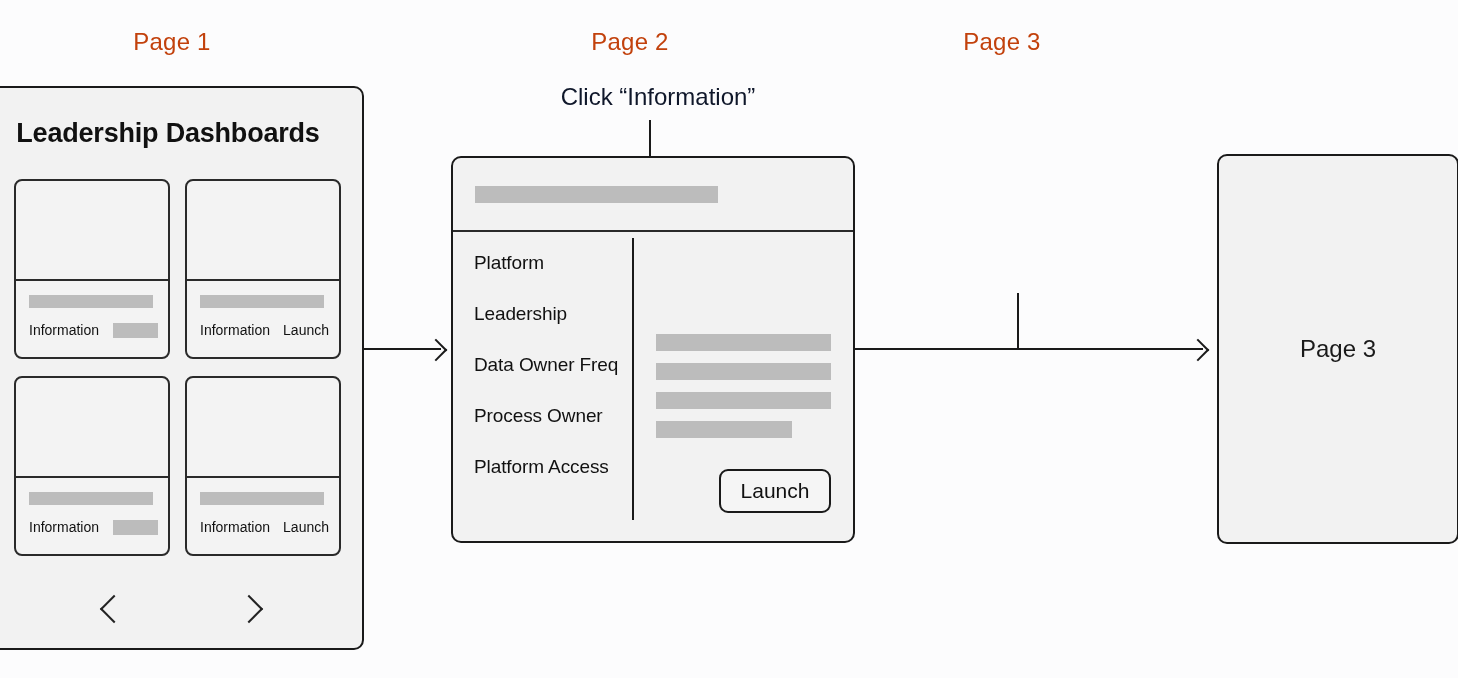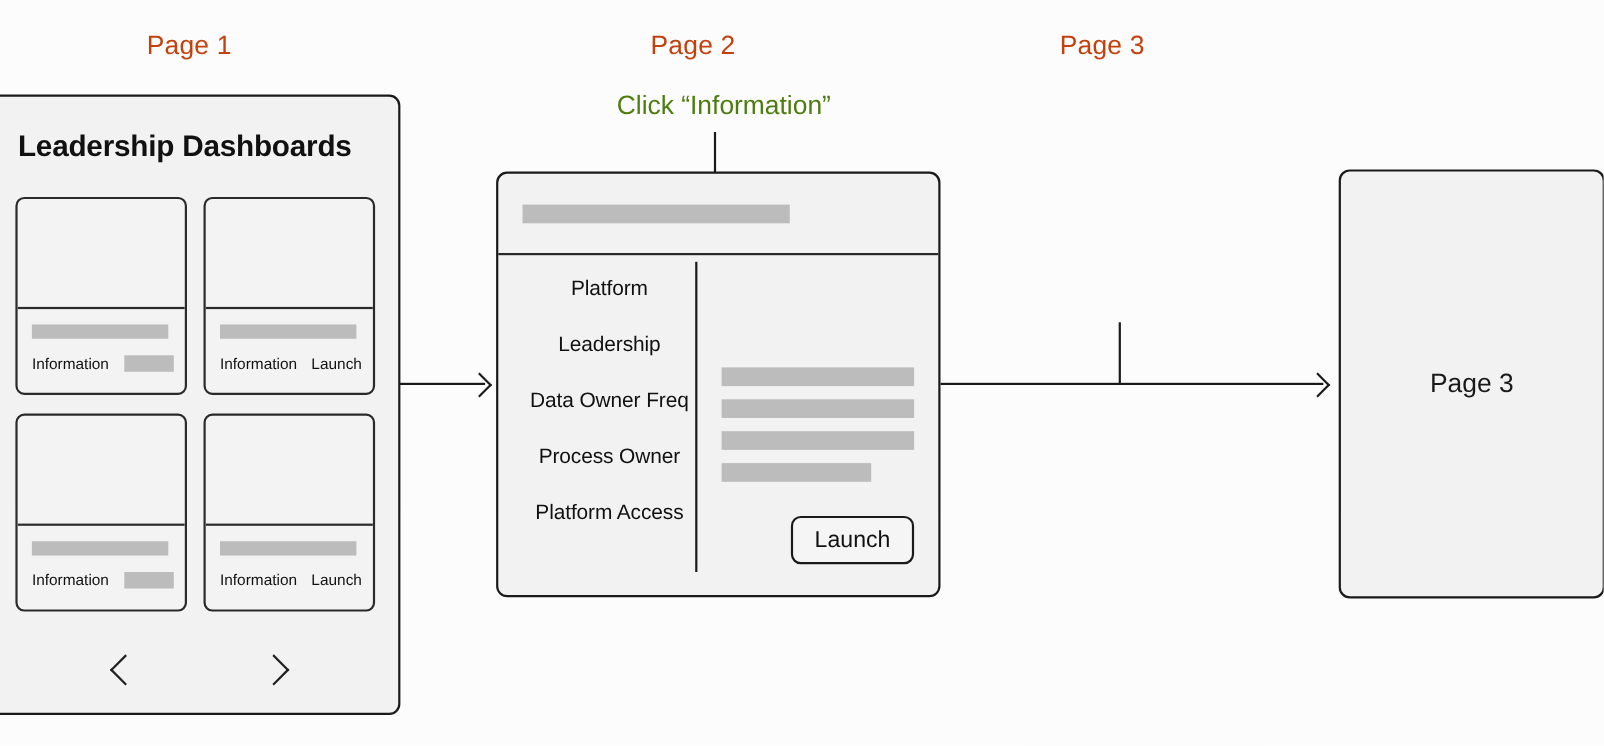--- a/index.html
+++ b/index.html
@@ -22,21 +22,21 @@
     position: absolute;
     font-size: 24px;
     letter-spacing: 0.2px;
     color: #c2410c;
     white-space: nowrap;
     text-align: center;
   }
   .annotation {
     position: absolute;
     font-size: 24px;
-    color: #4d7c0f;
+    color: #0f172a;
     white-space: nowrap;
     text-align: center;
   }
 
   
   .tick {
     position: absolute;
     width: 2px;
     background: #1a1a1a;
   }
@@ -163,21 +163,20 @@
   #page2-header .header-skel {
     position: absolute;
     left: 22px;
     top: 28px;
     width: 243px;
     height: 17px;
   }
   #page2-body {
     position: relative;
     height: 309px;
-    text-align: center;
   }
   #page2-divider {
     position: absolute;
     left: 179px;
     top: 6px;
     width: 2px;
     height: 282px;
     background: #1a1a1a;
   }
   #page2-fields {

